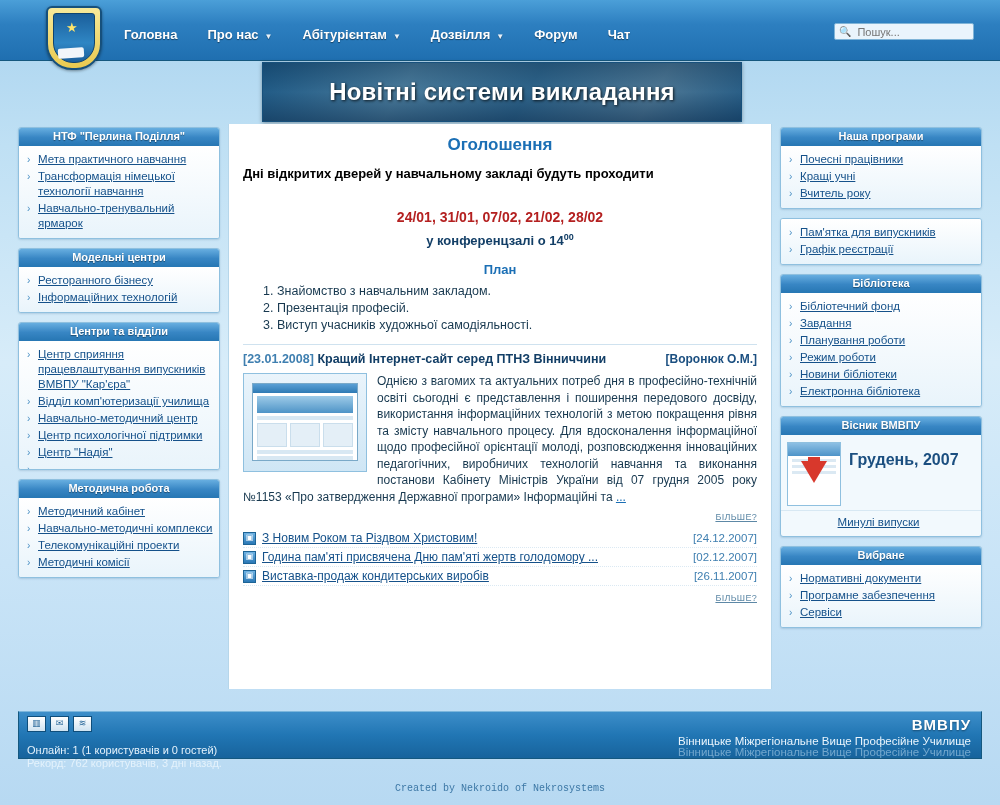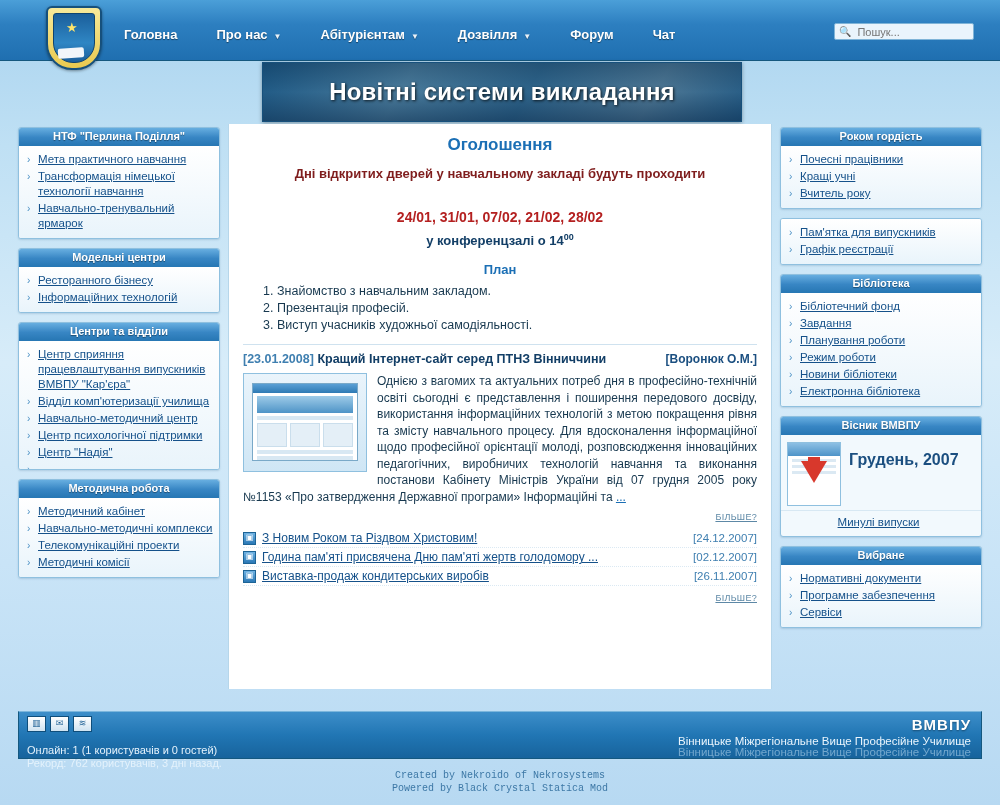--- a/index.html
+++ b/index.html
@@ -67,21 +67,21 @@
     top: 12px;
     color: #ffe46b;
     font-size: 13px;
   }
   nav.mainmenu {
     position: absolute;
     left: 112px;
     top: 24px;
     display: flex;
     align-items: center;
-    gap: 15px;
+    gap: 6px;
   }
   nav.mainmenu .mi {
     color: #ffffff;
     font-size: 13px;
     font-weight: bold;
     padding: 3px 12px;
     cursor: pointer;
     white-space: nowrap;
     text-shadow: 0 1px 1px rgba(0,0,0,.45);
   }
@@ -225,24 +225,23 @@
     padding: 8px 14px 0 14px;
   }
   .ann-title {
     text-align: center;
     color: #1b6fb5;
     font-size: 17px;
     font-weight: bold;
     margin: 3px 0 9px 0;
   }
   .ann-line {
-    text-align: center;
     font-size: 13px;
     font-weight: bold;
-    color: #7f1d1d;
+    color: #000000;
     line-height: 19px;
   }
   .ann-dates {
     text-align: center;
     font-size: 14px;
     font-weight: bold;
     color: #b42020;
     line-height: 20px;
     margin-top: 24px;
   }
@@ -678,21 +677,21 @@
         <div class="more-row">
           <span class="more-lnk">БІЛЬШЕ?</span>
         </div>
 
       </div>
     </div>
 
     <div class="col-right">
 
       <div class="block">
-        <div class="block-head">Роком гордість</div>
+        <div class="block-head">Наша програми</div>
         <div class="block-body">
           <ul class="linklist">
             <li><span class="bullet">›</span><span class="lnk">Почесні працівники</span></li>
             <li><span class="bullet">›</span><span class="lnk">Кращі учні</span></li>
             <li><span class="bullet">›</span><span class="lnk">Вчитель року</span></li>
           </ul>
         </div>
       </div>
 
       <div class="block">
@@ -760,16 +759,15 @@
       <div>Онлайн: 1 (1 користувачів и 0 гостей)</div>
       <div>Рекорд: 762 користувачів, 3 дні назад.</div>
     </div>
     <div class="brand">ВМВПУ</div>
     <div class="orgname">Вінницьке Міжрегіональне Вище Професійне Училище</div>
     <div class="orgname2">Вінницьке Міжрегіональне Вище Професійне Училище</div>
   </div>
 
   <div class="credits">
     <div>Created by Nekroido of Nekrosystems</div>
-    <div>Powered by Black Crystal Statica Mod</div>
   </div>
 
 </div>
 
 </body></html>

